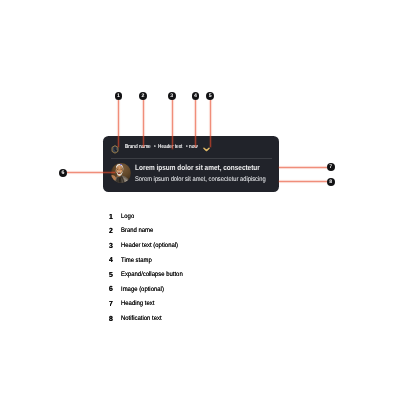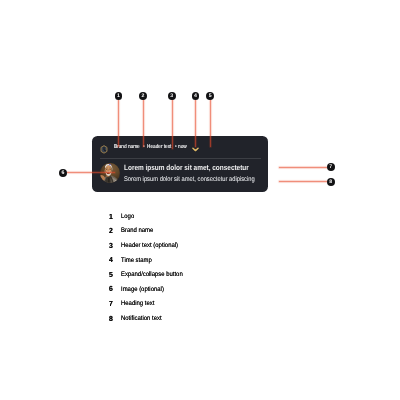--- a/index.html
+++ b/index.html
@@ -1,21 +1,21 @@
 <!DOCTYPE html>
 <html><head>
 <meta charset="utf-8">
 <style>
   html,body{margin:0;padding:0;}
   body{width:400px;height:400px;background:#ffffff;font-family:"Liberation Sans",sans-serif;overflow:hidden;
        -webkit-font-smoothing:antialiased;text-rendering:geometricPrecision;}
   #root{position:relative;width:400px;height:400px;}
 
   
-  #card{position:absolute;left:92px;top:136px;width:176px;height:56px;
+  #card{position:absolute;left:103px;top:136px;width:176px;height:56px;
         background:#21232a;border-radius:5.5px;overflow:hidden;}
   #card-header{position:absolute;left:0;top:0;width:176px;height:22px;}
   #logo{position:absolute;left:8.4px;top:8.9px;width:8.0px;height:8.8px;line-height:0;}
   #logo svg,#chevron svg,#avatar svg{display:block;}
   .meta{position:absolute;top:7.2px;white-space:nowrap;font-size:5.7px;color:#f2f2f4;line-height:8px;
         transform:scaleX(0.83);transform-origin:left top;opacity:0.999;will-change:opacity;
         text-shadow:0 0 0.3px rgba(255,255,255,0.75);}
   #meta-brand{left:21px;}
   #meta-dot1{color:#b0b1b5;}
   #meta-header{}

